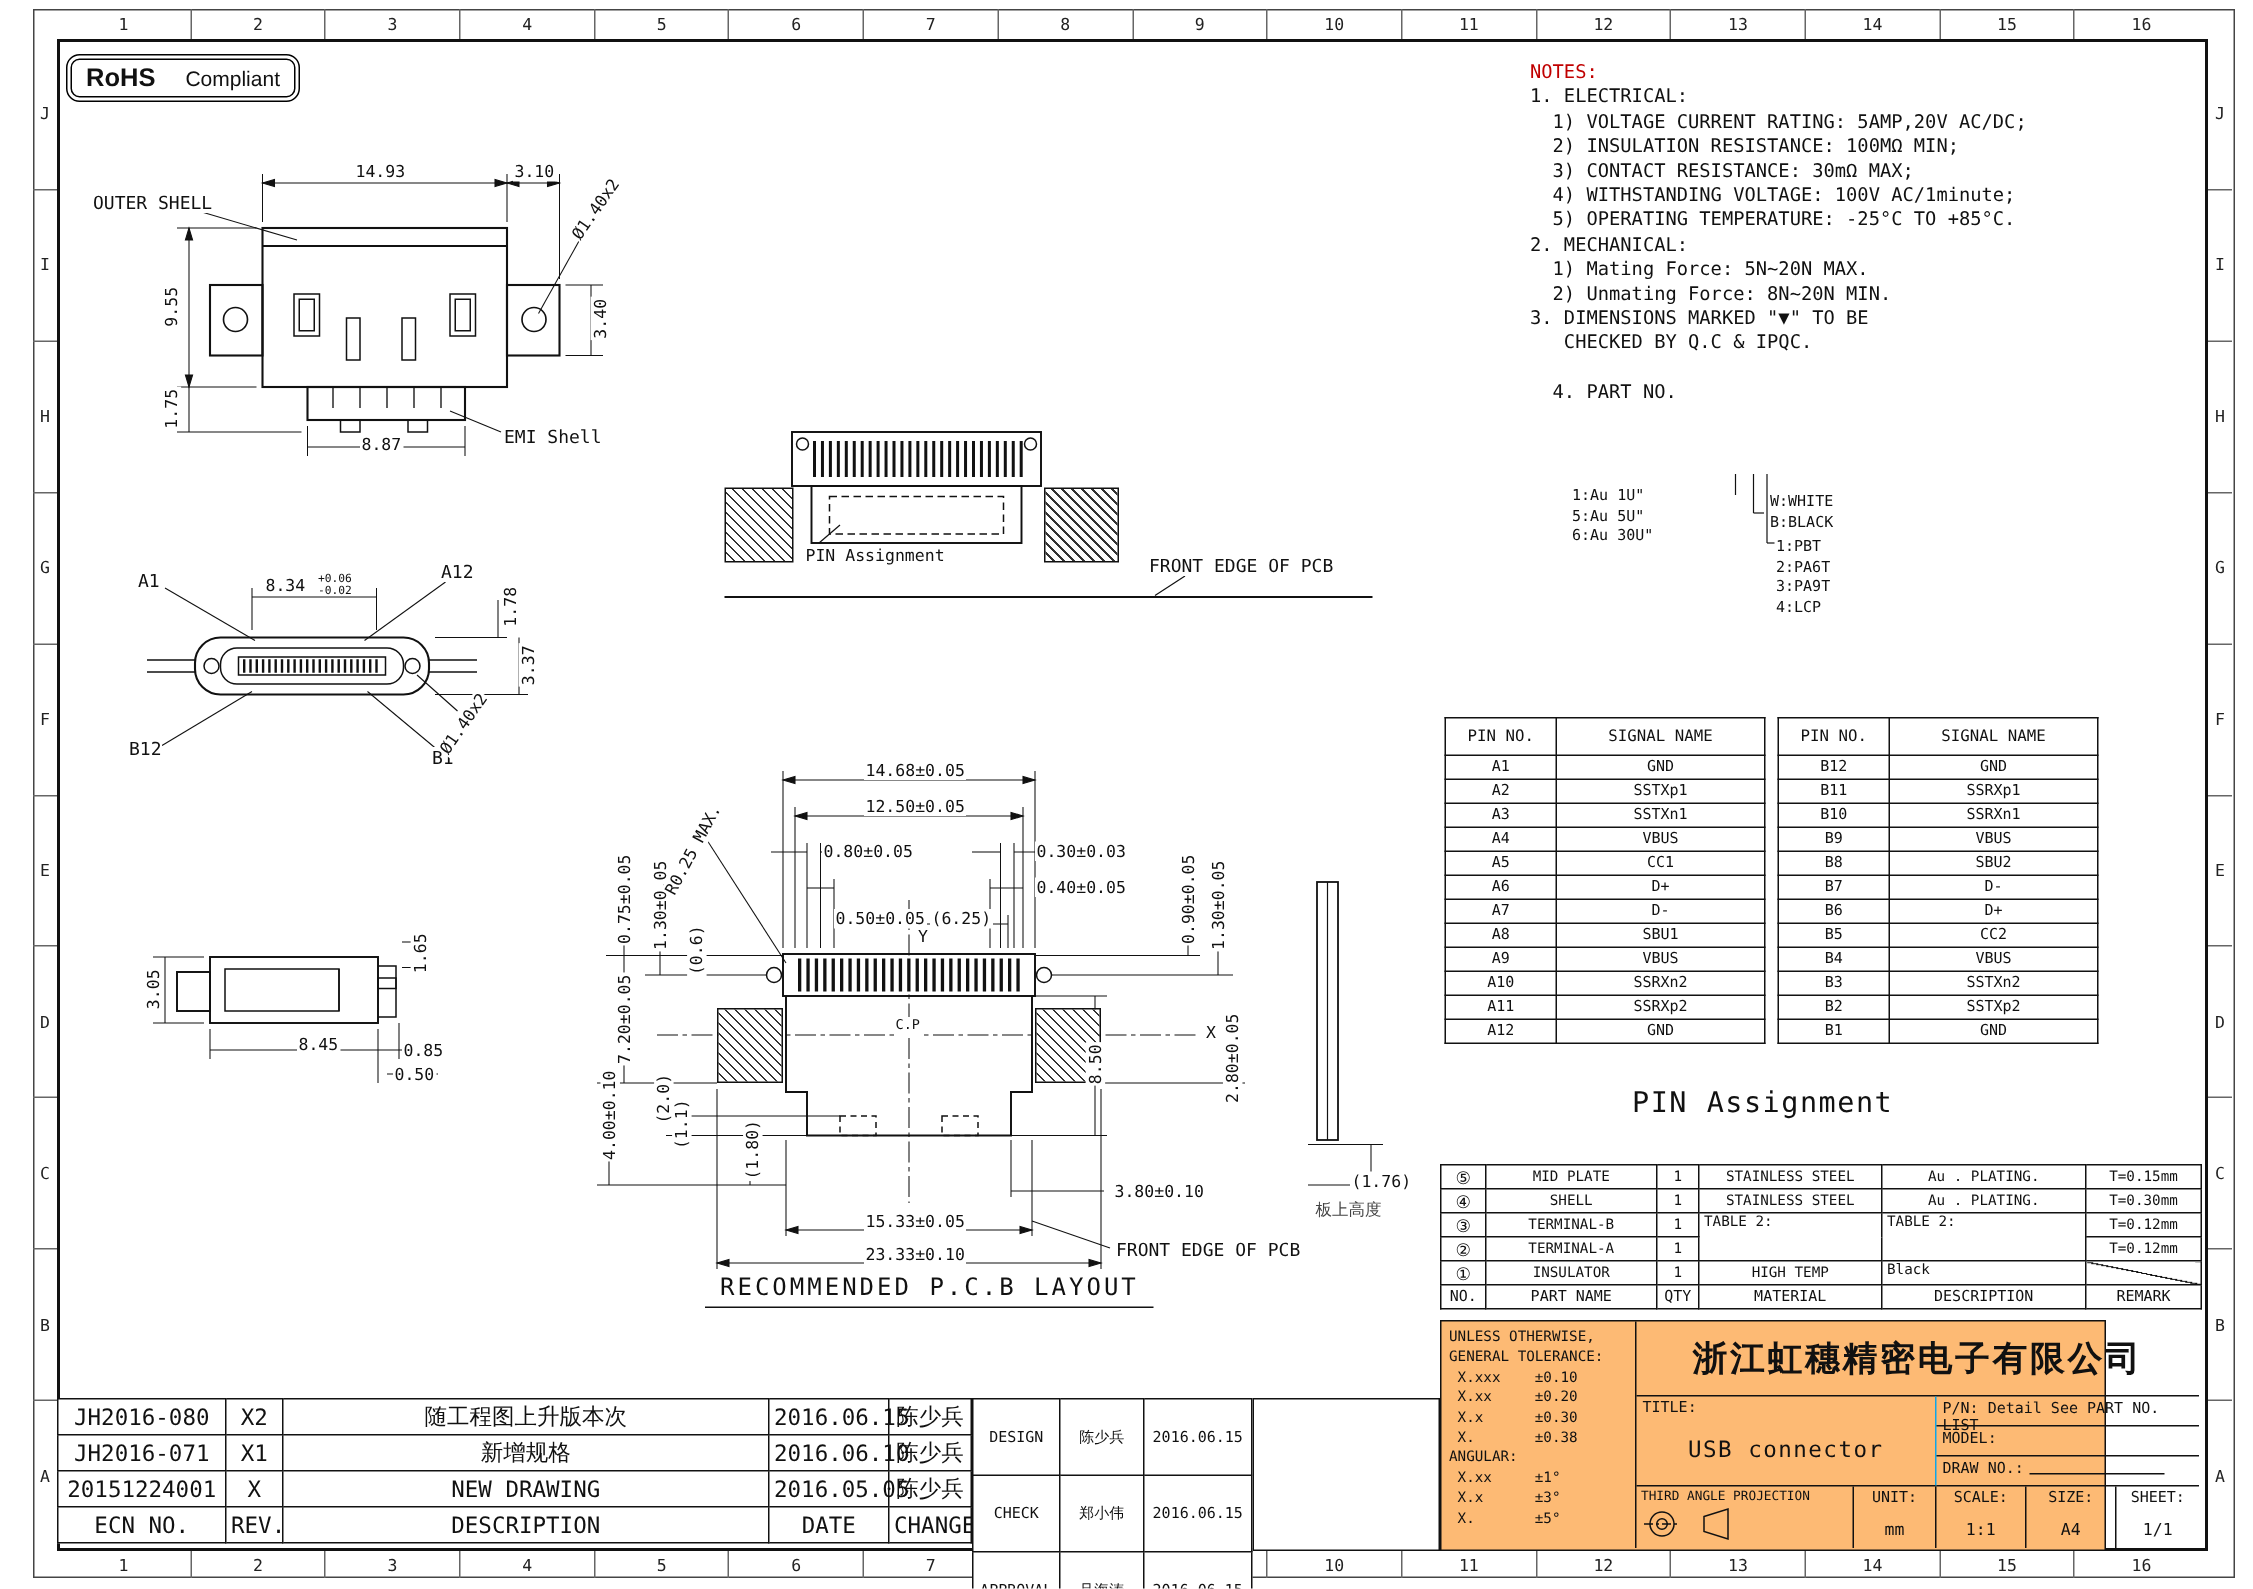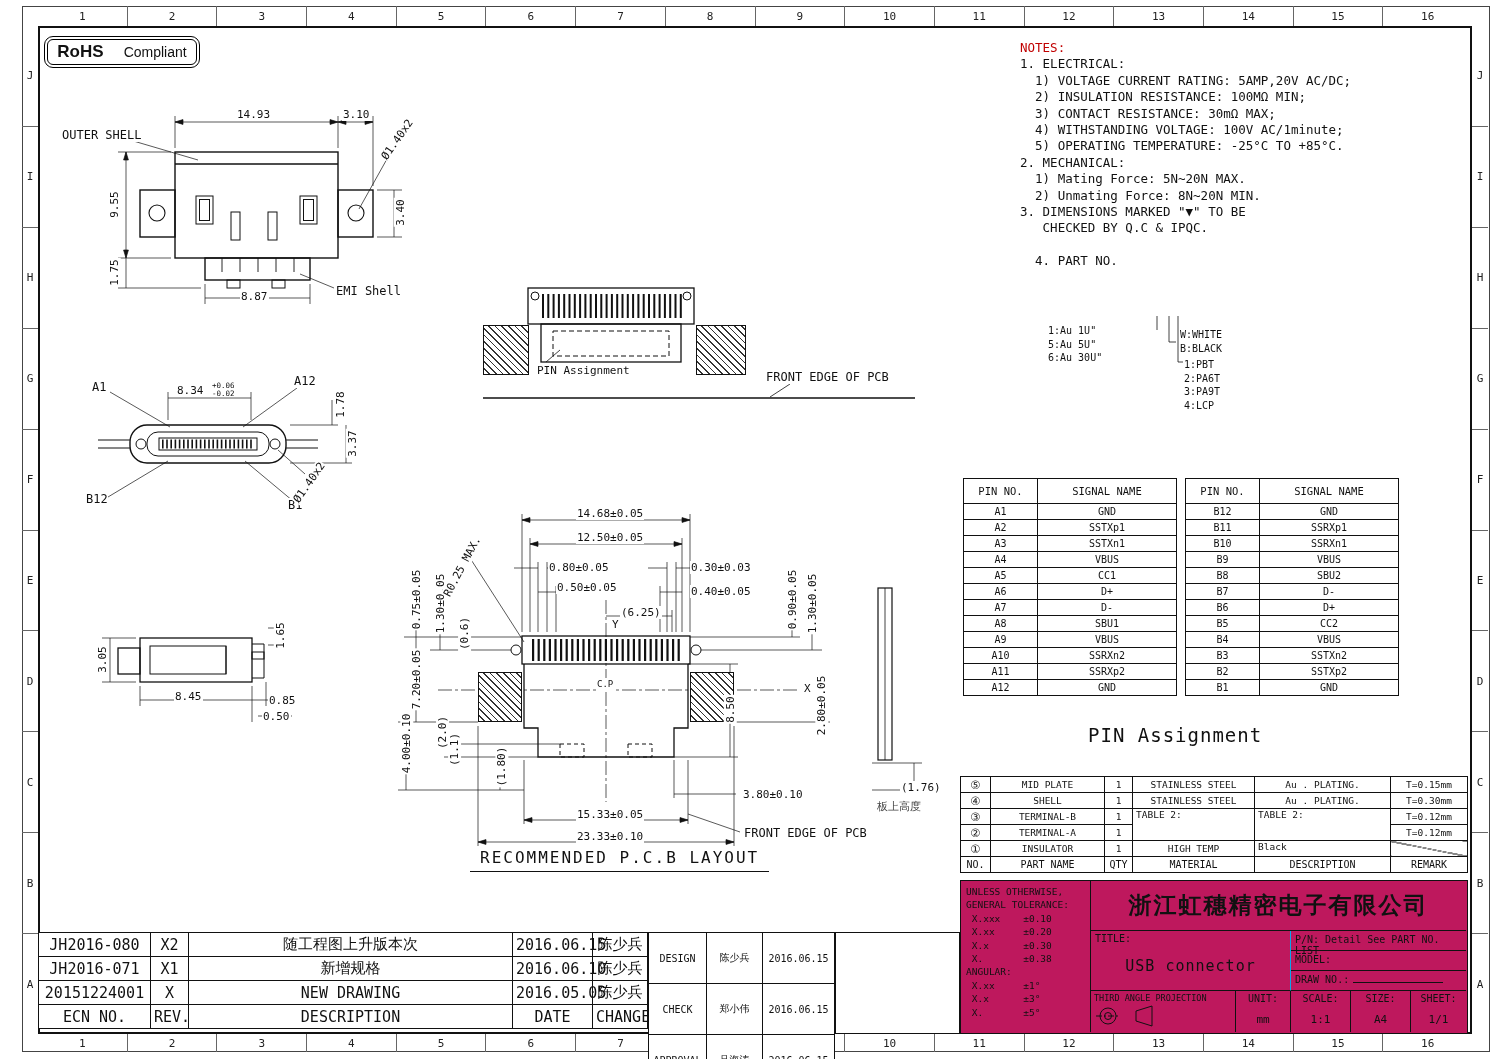--- a/index.html
+++ b/index.html
@@ -39,21 +39,21 @@
   .pin-table th{height:25px;font-size:10.5px}
   .pin-table td{height:16px}
   .pin-caption{position:absolute;left:1088px;top:724px;font:19px "DejaVu Sans Mono",monospace;letter-spacing:1px}
   .bom{table-layout:fixed;border:1.5px solid #111}
   .bom td{height:16px;font-size:9.5px;overflow:hidden}
   .bom .tl{text-align:left;vertical-align:top}
   .bom .cnum{font-size:11.5px}
   .bom .diag{background:linear-gradient(to top right,#fff 48.5%,#111 48.5%,#111 51.5%,#fff 51.5%)}
   .bomhdr td{font-size:10px}
   
-  .tb{position:absolute;left:960px;top:880px;width:508px;height:154px;border:1.5px solid #111;background:#be185d}
+  .tb{position:absolute;left:960px;top:880px;width:444px;height:154px;border:1.5px solid #111;background:#fdba74}
   .tb-cell{position:absolute;font:10px "DejaVu Sans Mono",monospace}
   .tol-lines div{white-space:pre;line-height:13.4px;font-size:9.5px}
   .company{display:flex;align-items:center;justify-content:center;font-family:"Liberation Sans",sans-serif;font-weight:bold;font-size:23px;letter-spacing:2px}
   .title-main{position:absolute;left:0;right:0;top:26px;text-align:center;font:15px "DejaVu Sans Mono",monospace;letter-spacing:1px}
   .cell-sub{position:absolute;left:0;right:0;top:22px;text-align:center;font-size:11px}
   .drawline{position:absolute;border-bottom:1px solid #111;width:90px}
   
   .rev{table-layout:fixed;border:1.5px solid #111}
   .rev td{height:24px;font-size:15px}
   .rev .cjk,.appr .cjk{font-family:"Liberation Sans",sans-serif}
@@ -408,33 +408,33 @@
 <span class="lbl" style="left:294px;top:374px">A12</span>
 <span class="lbl" style="left:86px;top:492px">B12</span>
 <span class="lbl" style="left:288px;top:498px">B1</span>
 <span class="dim" style="left:176px;top:384px">8.34</span>
 <span class="tolstack" style="left:212px;top:382px"><span>+0.06</span><br><span>-0.02</span></span>
 <span class="dim v" style="left:326px;top:398px">1.78</span>
 <span class="dim v" style="left:338px;top:437px">3.37</span>
 <span class="dim d55" style="left:285px;top:476px">Ø1.40x2</span>
 
 <span class="dim v" style="left:88px;top:653px">3.05</span>
-<span class="dim" style="left:174px;top:690px">8.45</span>
+<span class="dim" style="left:198px;top:690px">8.45</span>
 <span class="dim" style="left:268px;top:694px">0.85</span>
 <span class="dim" style="left:262px;top:710px">0.50</span>
 <span class="dim v" style="left:266px;top:629px">1.65</span>
 
 <span class="dim" style="left:536px;top:364px">PIN Assignment</span>
 <span class="lbl" style="left:766px;top:370px">FRONT EDGE OF PCB</span>
 
 <span class="dim" style="left:576px;top:507px">14.68±0.05</span>
 <span class="dim" style="left:576px;top:531px">12.50±0.05</span>
 <span class="dim" style="left:548px;top:561px">0.80±0.05</span>
 <span class="dim" style="left:690px;top:561px">0.30±0.03</span>
-<span class="dim" style="left:556px;top:581px">0.50±0.05</span>
+<span class="dim" style="left:556px;top:606px">0.50±0.05</span>
 <span class="dim" style="left:690px;top:585px">0.40±0.05</span>
 <span class="dim" style="left:620px;top:606px">(6.25)</span>
 
 <span class="dim v" style="left:386px;top:593px">0.75±0.05</span>
 <span class="dim v" style="left:410px;top:597px">1.30±0.05</span>
 <span class="dim v" style="left:447px;top:627px">(0.6)</span>
 <span class="dim v" style="left:386px;top:673px">7.20±0.05</span>
 <span class="dim v" style="left:376px;top:737px">4.00±0.10</span>
 <span class="dim v" style="left:425px;top:726px">(2.0)</span>
 <span class="dim v" style="left:437px;top:743px">(1.1)</span>

